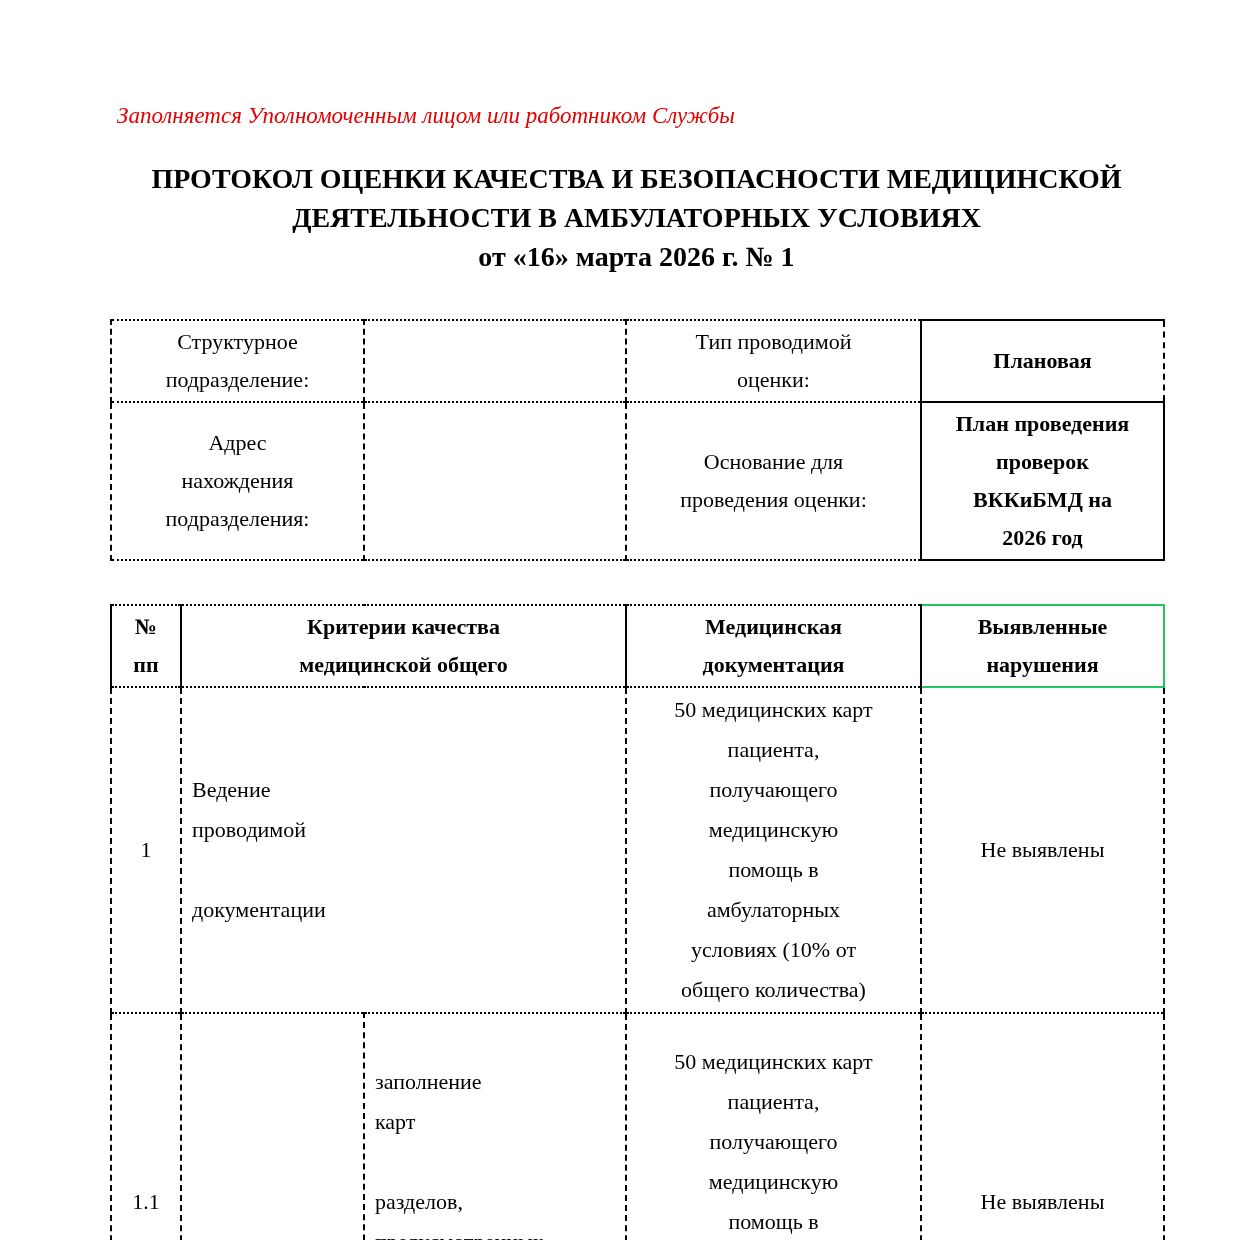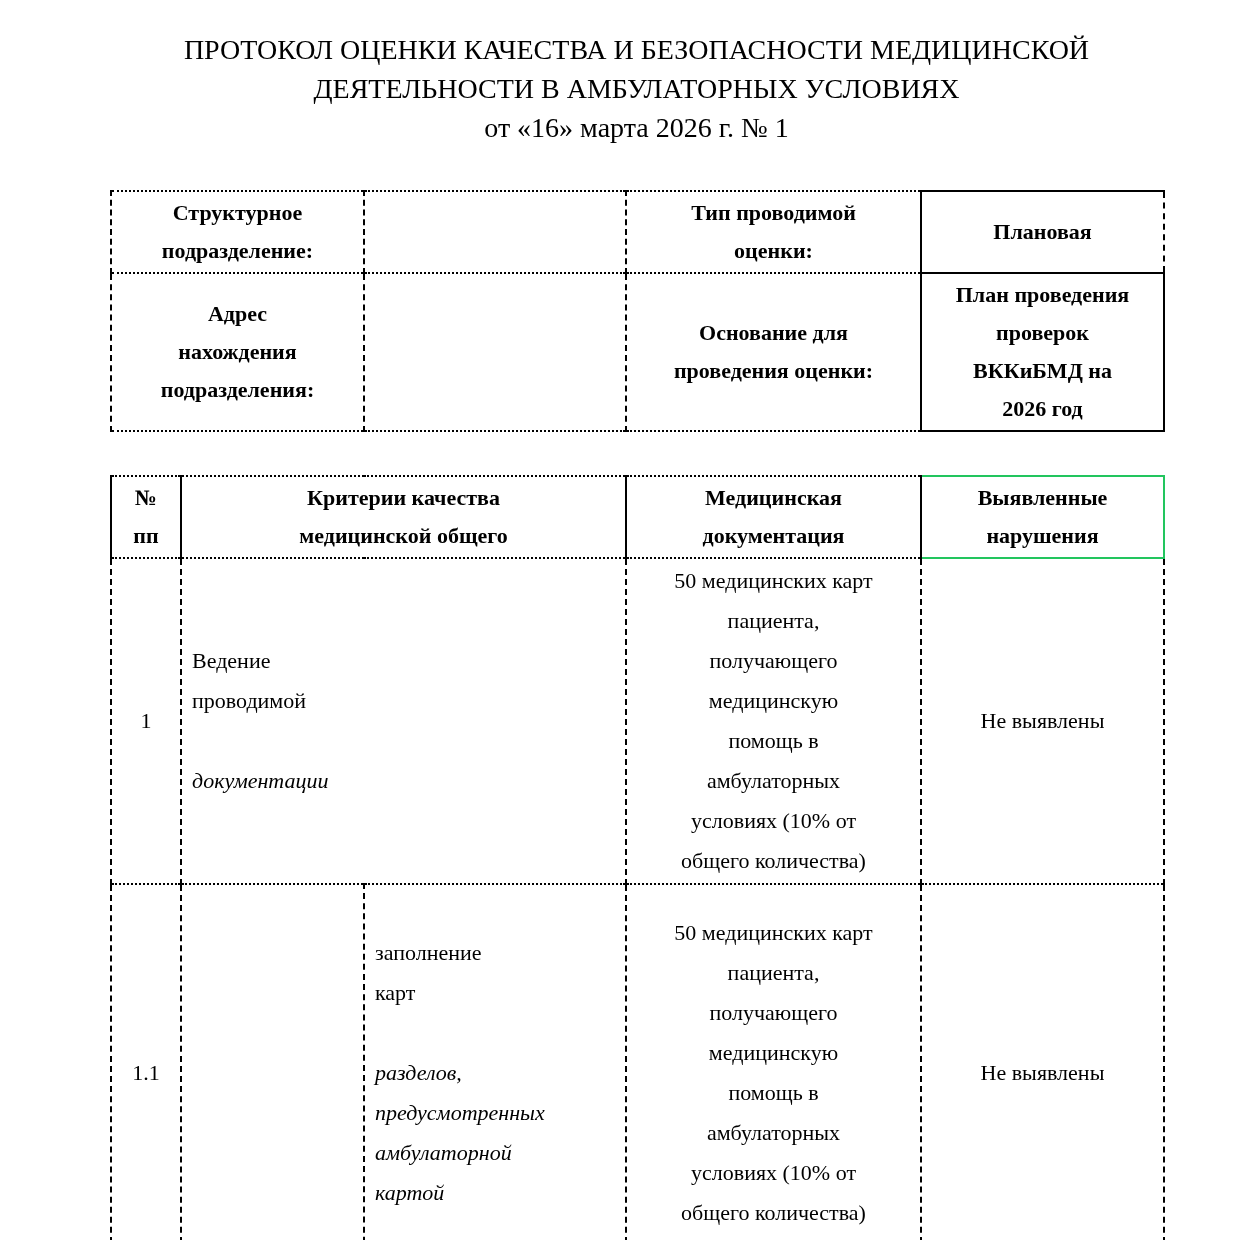--- a/index.html
+++ b/index.html
@@ -24,21 +24,21 @@
     padding-left: 7px;
     font-size: 23px;
     font-style: italic;
     color: #e30000;
     white-space: pre-line;
   }
   .doc-title {
     margin: 0;
     padding-top: 30px;
     font-size: 28px;
-    font-weight: normal;
+    font-weight: bold;
     text-align: center;
     line-height: 39px;
     white-space: pre-line;
   }
   table {
     border-collapse: collapse;
     table-layout: fixed;
     width: 1053px;
   }
   .t1 { margin-top: 43px; }
@@ -50,21 +50,21 @@
     border-bottom: 2px dotted #000;
     vertical-align: middle;
     text-align: center;
     font-size: 22px;
     padding: 2px 6px;
     overflow: hidden;
     white-space: pre-line;
   }
   
   .t1 td { line-height: 38px; }
-  .t1 .lbl { font-weight: bold; }
+  .t1 .lbl { font-weight: normal; }
   .t1 .val { font-weight: bold; }
   .cell-solid { border: 2px solid #000 !important; margin-left: 14px; }
   .cell-solid-tlb {
     border-top: 2px solid #000 !important;
     border-left: 2px solid #000 !important;
     border-bottom: 2px solid #000 !important;
   }
   
   .t2 .hdr {
     font-weight: bold;
@@ -80,28 +80,28 @@
   }
   .just-line {
     display: flex;
     justify-content: space-between;
     line-height: 40px;
     flex-direction: column;
   }
   .rest-lines {
     line-height: 40px;
     white-space: pre-line;
-    font-style: italic;
   }
 </style>
 </head>
 <body>
 
 <div class="page">
 
+  <p class="note">Заполняется Уполномоченным лицом или работником Службы</p>
 
   <h1 class="doc-title">ПРОТОКОЛ ОЦЕНКИ КАЧЕСТВА И БЕЗОПАСНОСТИ МЕДИЦИНСКОЙ
 ДЕЯТЕЛЬНОСТИ В АМБУЛАТОРНЫХ УСЛОВИЯХ
 от «16» марта 2026 г. № 1</h1>
 
   <table class="t1">
     <colgroup>
       <col style="width:253px">
         <col style="width:262px">
         <col style="width:295px">

